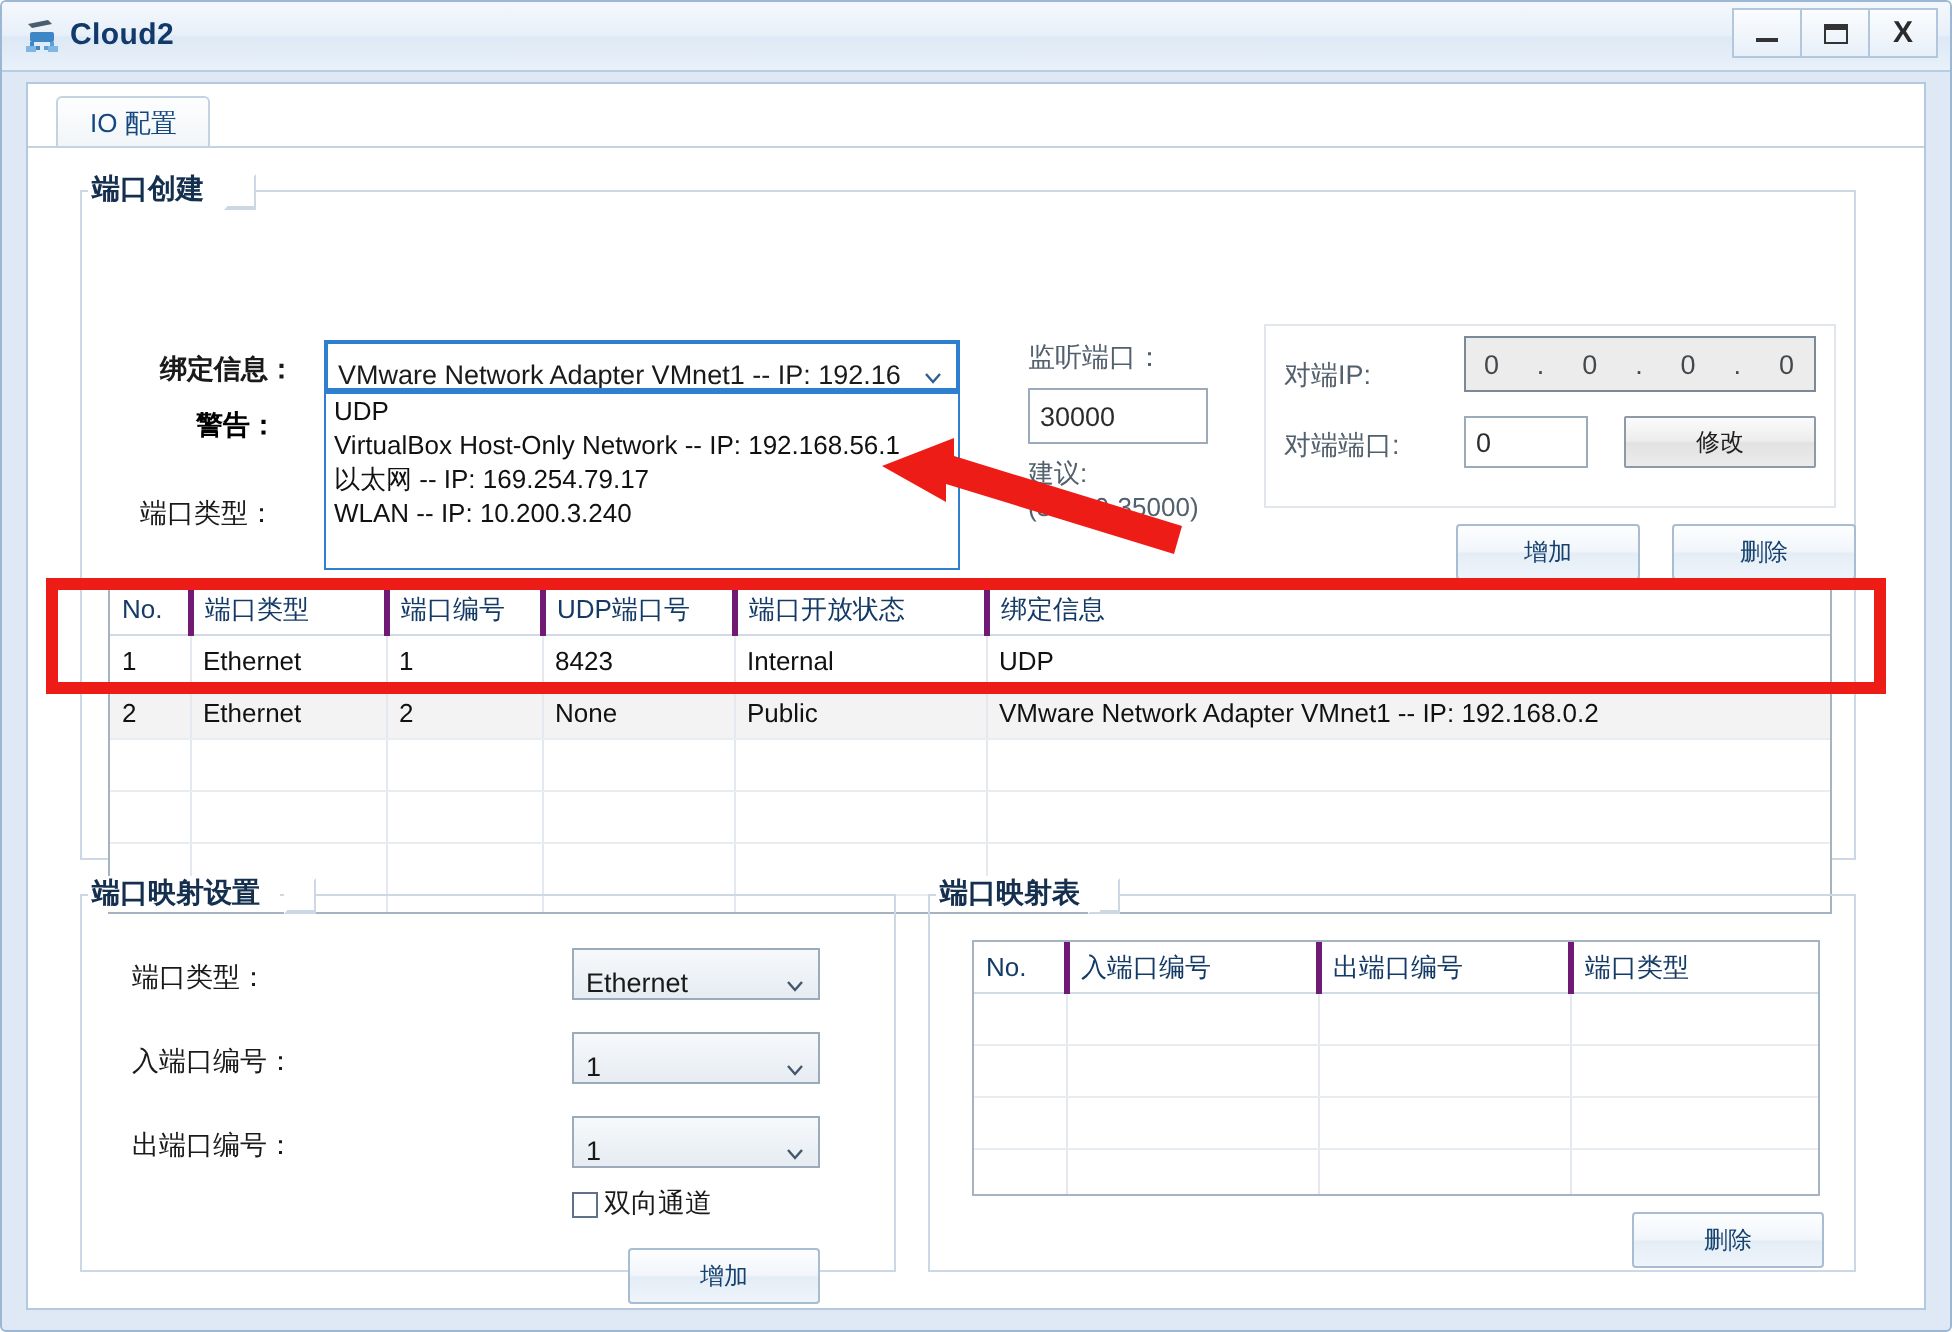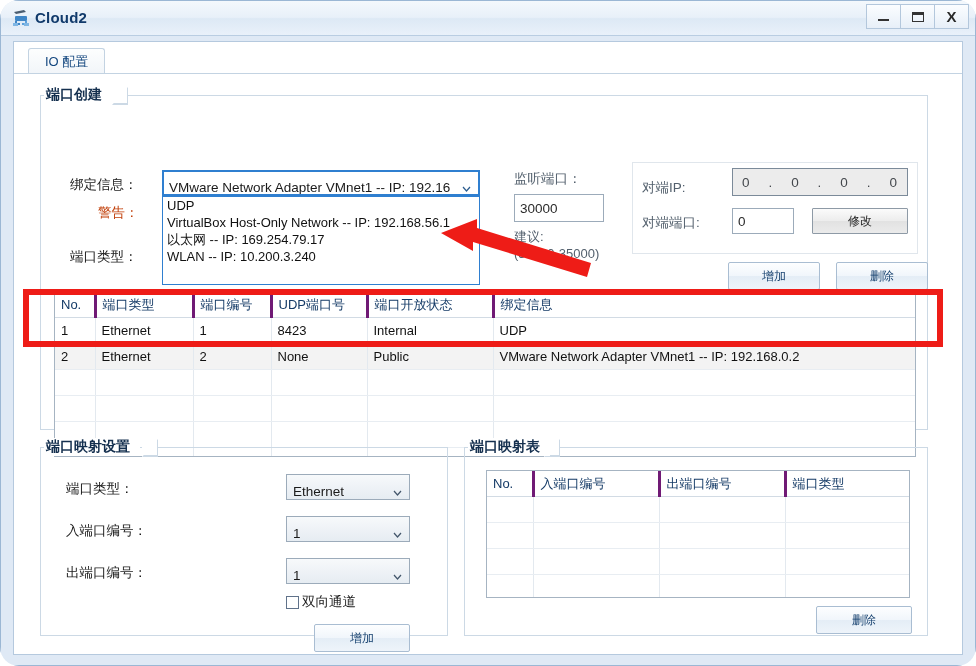--- a/index.html
+++ b/index.html
@@ -13,21 +13,20 @@
     color: #1a1a1a;
     -webkit-font-smoothing: antialiased;
   }
   #app {
     position: relative;
     width: 976px;
     height: 666px;
     overflow: hidden;
     background: #ffffff;
     box-sizing: border-box;
-    border-radius: 19px;
   }
 
   
   .window {
     position: absolute;
     left: 0; top: 0;
     width: 976px; height: 666px;
     box-sizing: border-box;
     border: 1px solid #9bb7d4;
     background: #dfe9f5;
@@ -165,21 +164,21 @@
     z-index: 1;
   }
 
   
   .lbl {
     position: absolute;
     font-size: 13.5px;
     color: #1a1a1a;
     white-space: nowrap;
   }
-  .lbl-warn { color: #c2410c; font-weight: normal; }
+  .lbl-warn { color: #000000; font-weight: bold; }
   .lbl-gray { color: #53606d; }
 
   
   .textbox {
     position: absolute;
     box-sizing: border-box;
     border: 1px solid #9cabba;
     background: #ffffff;
     font-size: 13.5px;
     color: #2b2b2b;
@@ -370,21 +369,21 @@
           <span>IO 配置</span>
         </div>
         <div class="tab-underline"></div>
       </div>
 
       <div class="group" style="left:26px; top:44px; width:888px; height:344px;">
         <div class="group-frame"></div>
         <div class="group-title">端口创建</div>
         <div class="group-title-slant" style="left:72px;"></div>
 
-        <span class="lbl" style="left:30px; top:90px;">绑定信息：</span>
+        <span class="lbl" style="left:40px; top:90px;font-weight:bold;">绑定信息：</span>
         <span class="lbl lbl-warn" style="left:58px; top:118px;">警告：</span>
         <span class="lbl" style="left:30px; top:162px;">端口类型：</span>
 
         <div class="combo combo-open" style="left:122px; top:84px; width:318px; height:26px;">
           <span>VMware Network Adapter VMnet1 -- IP: 192.16</span>
           <span class="arrow">
             <svg width="9" height="6" viewBox="0 0 9 6">
                 <path d="M1 1 L4.5 5 L8 1" stroke="#2c5d8f" stroke-width="1.2" fill="none"></path>
               </svg>
           </span>

